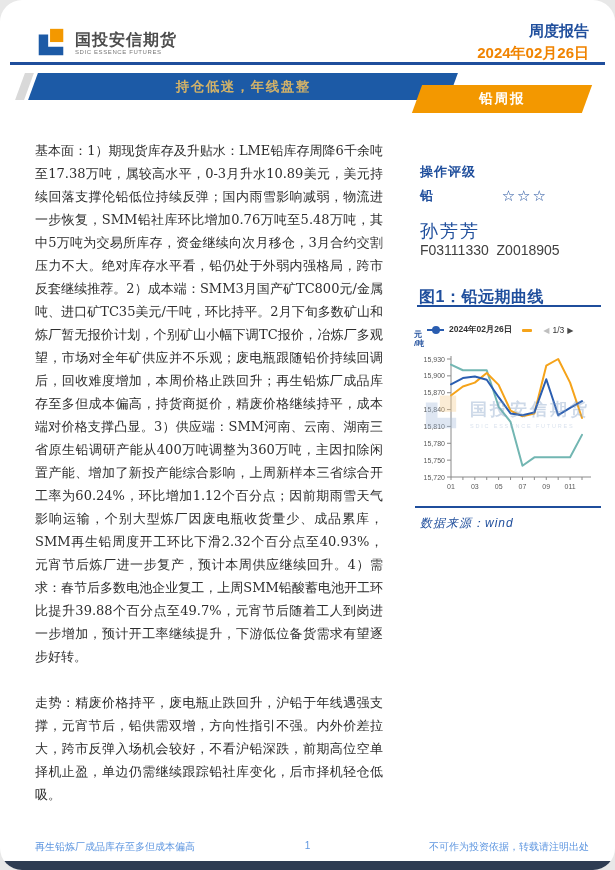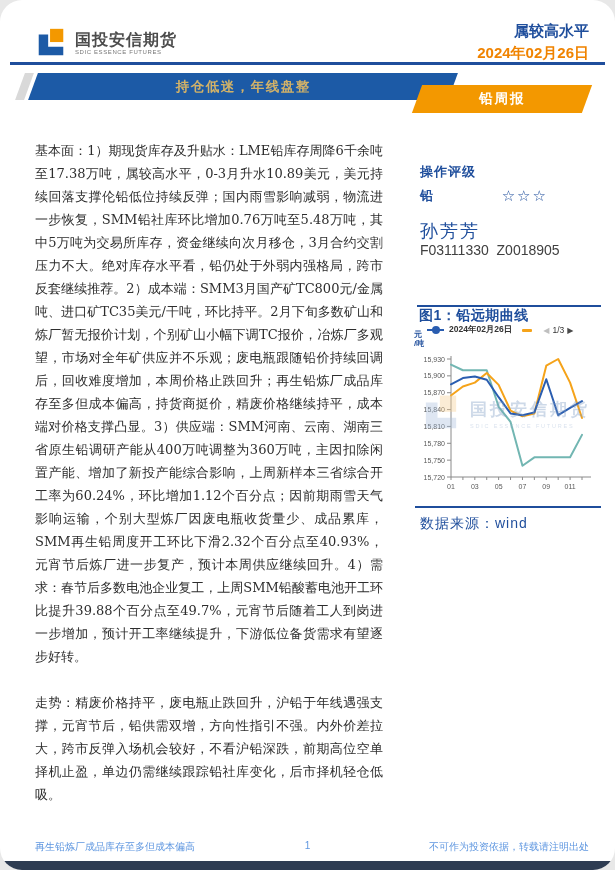--- a/index.html
+++ b/index.html
@@ -33,39 +33,39 @@
              font-size:13px; line-height:23px; color:#2d2d2d; text-align:justify; }
   .article p { margin:0; }
   .article p.gap { margin-top:23px; }
   
   .rating-title { position:absolute; left:420px; top:163px; color:#1f4e9c; font-weight:bold; font-size:13px; letter-spacing:1px; }
   .rating-row { position:absolute; left:420px; top:187px; width:128px; display:flex; justify-content:space-between; align-items:center; }
   .rating-name { color:#1f4e9c; font-size:13px; font-weight:bold; letter-spacing:1px; }
   .rating-stars { color:#1f4e9c; font-size:15px; letter-spacing:2px; }
   .analyst-name { position:absolute; left:420px; top:219px; color:#1f4e9c; font-weight:normal; font-size:18px; letter-spacing:2px; }
   .analyst-codes { position:absolute; left:420px; top:242px; color:#404040; font-size:14px; white-space:pre; }
-  .figure-title { position:absolute; left:419px; top:287px; color:#1f4e9c; font-weight:bold; font-size:14px; letter-spacing:0.5px;margin-top:20px; }
+  .figure-title { position:absolute; left:419px; top:287px; color:#1f4e9c; font-weight:bold; font-size:16px; letter-spacing:0.5px; }
   .figure-rule { position:absolute; left:417px; top:305px; width:184px; height:2px; background:#1f4e9c; }
   
   .legend-row { position:absolute; left:427px; top:324px; display:flex; align-items:center; gap:5px; }
   .legend-marker-line { position:relative; width:17px; height:2px; background:#2a5db0; }
   .legend-marker-line i { position:absolute; left:5px; top:-3px; width:8px; height:8px; border-radius:50%; background:#2a5db0; }
   .legend-label { font-size:8.5px; font-weight:bold; color:#333; }
   .legend-dash { width:10px; height:3px; background:#f5a31a; border-radius:1px; margin-left:5px; }
   .pager { display:flex; align-items:center; gap:3px; margin-left:6px; }
   .pager .prev { font-size:8px; color:#bfbfbf; }
   .pager .num { font-size:8.5px; color:#333; }
   .pager .next { font-size:8px; color:#4a4a4a; }
   .unit-label { position:absolute; left:414px; top:330px; color:#1f4e9c; font-size:8px; font-weight:bold; line-height:9px; }
   .chart-svg { position:absolute; left:413px; top:350px; }
   .watermark { position:absolute; left:420px; top:392px; display:flex; align-items:center; gap:8px; opacity:0.38; pointer-events:none; }
   .watermark .wm-cn { font-size:17px; font-weight:bold; color:#7e9cc4; letter-spacing:3px; }
   .watermark .wm-en { font-size:5.5px; color:#9db4d2; letter-spacing:1.8px; margin-top:2px; }
   .source-rule { position:absolute; left:415px; top:506px; width:186px; height:2px; background:#1f4e9c; }
-  .data-source { position:absolute; left:420px; top:515px; color:#1f4e9c; font-size:14px; letter-spacing:1px;text-align:right; }
+  .data-source { position:absolute; left:420px; top:515px; color:#1f4e9c; font-size:12px; font-style:italic; letter-spacing:1px;text-align:right; }
   
   .footer-left  { position:absolute; left:35px;  top:840px; color:#5f97e0; font-size:10px; }
   .footer-page  { position:absolute; left:0; right:0; top:840px; text-align:center; color:#5f97e0; font-size:10px; }
   .footer-right { position:absolute; right:26px; top:840px; color:#5f97e0; font-size:10px; }
   .footer-bar   { position:absolute; left:0; right:0; bottom:0; height:9px; background:#2e3c52; }
 </style>
 </head>
 <body>
 
 <div class="page">
@@ -76,21 +76,21 @@
         <rect x="17" y="3" width="14" height="14" fill="#f39800"></rect>
         <path d="M5,9 L15,9 L15,22 L31,22 L31,31 L5,31 Z" fill="#1c5aa6"></path>
       </svg>
     </span>
     <span>
       <div class="logo-cn">国投安信期货</div>
       <div class="logo-en">SDIC ESSENCE FUTURES</div>
     </span>
   </div>
   <div class="header-right">
-    <div class="report-type">属较高水平</div>
+    <div class="report-type">周度报告</div>
     <div class="report-date">2024年02月26日</div>
   </div>
   <div class="header-rule"></div>
 
   <div class="banner-gray"></div>
   <div class="banner-blue">
     <span class="txt">持仓低迷，年线盘整</span>
   </div>
   <div class="banner-orange">
     <span class="txt">铅周报</span>

